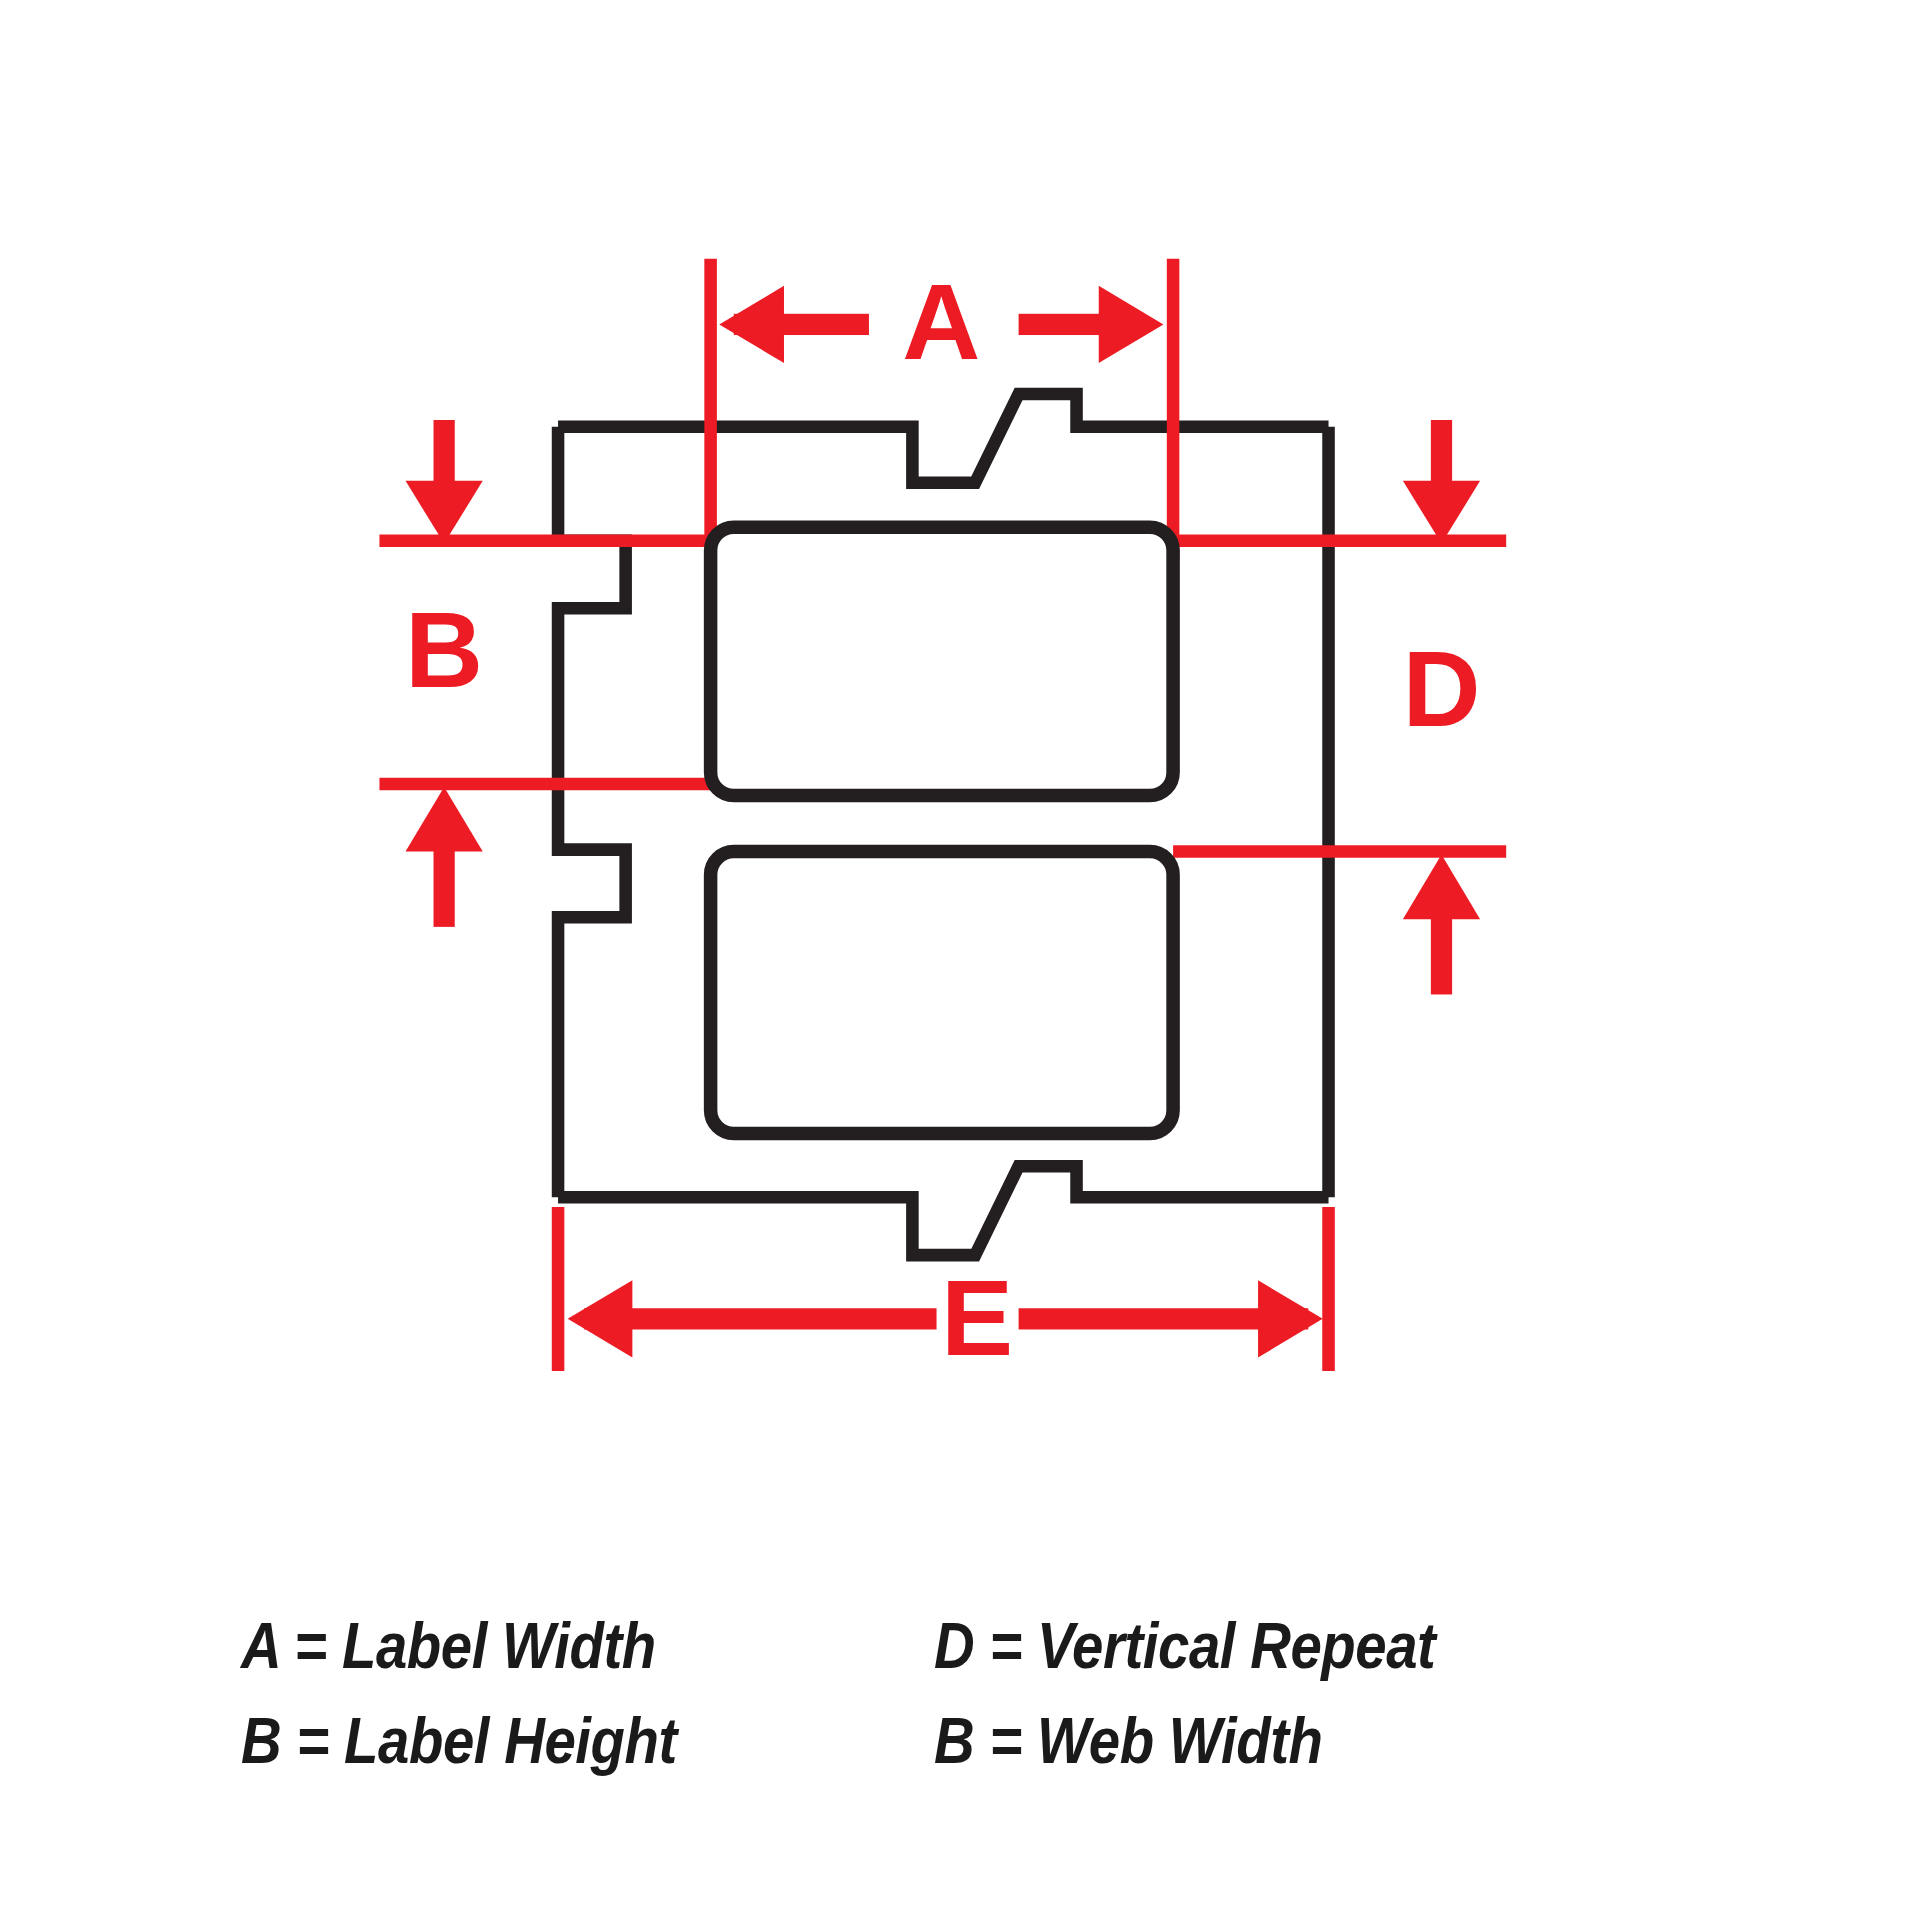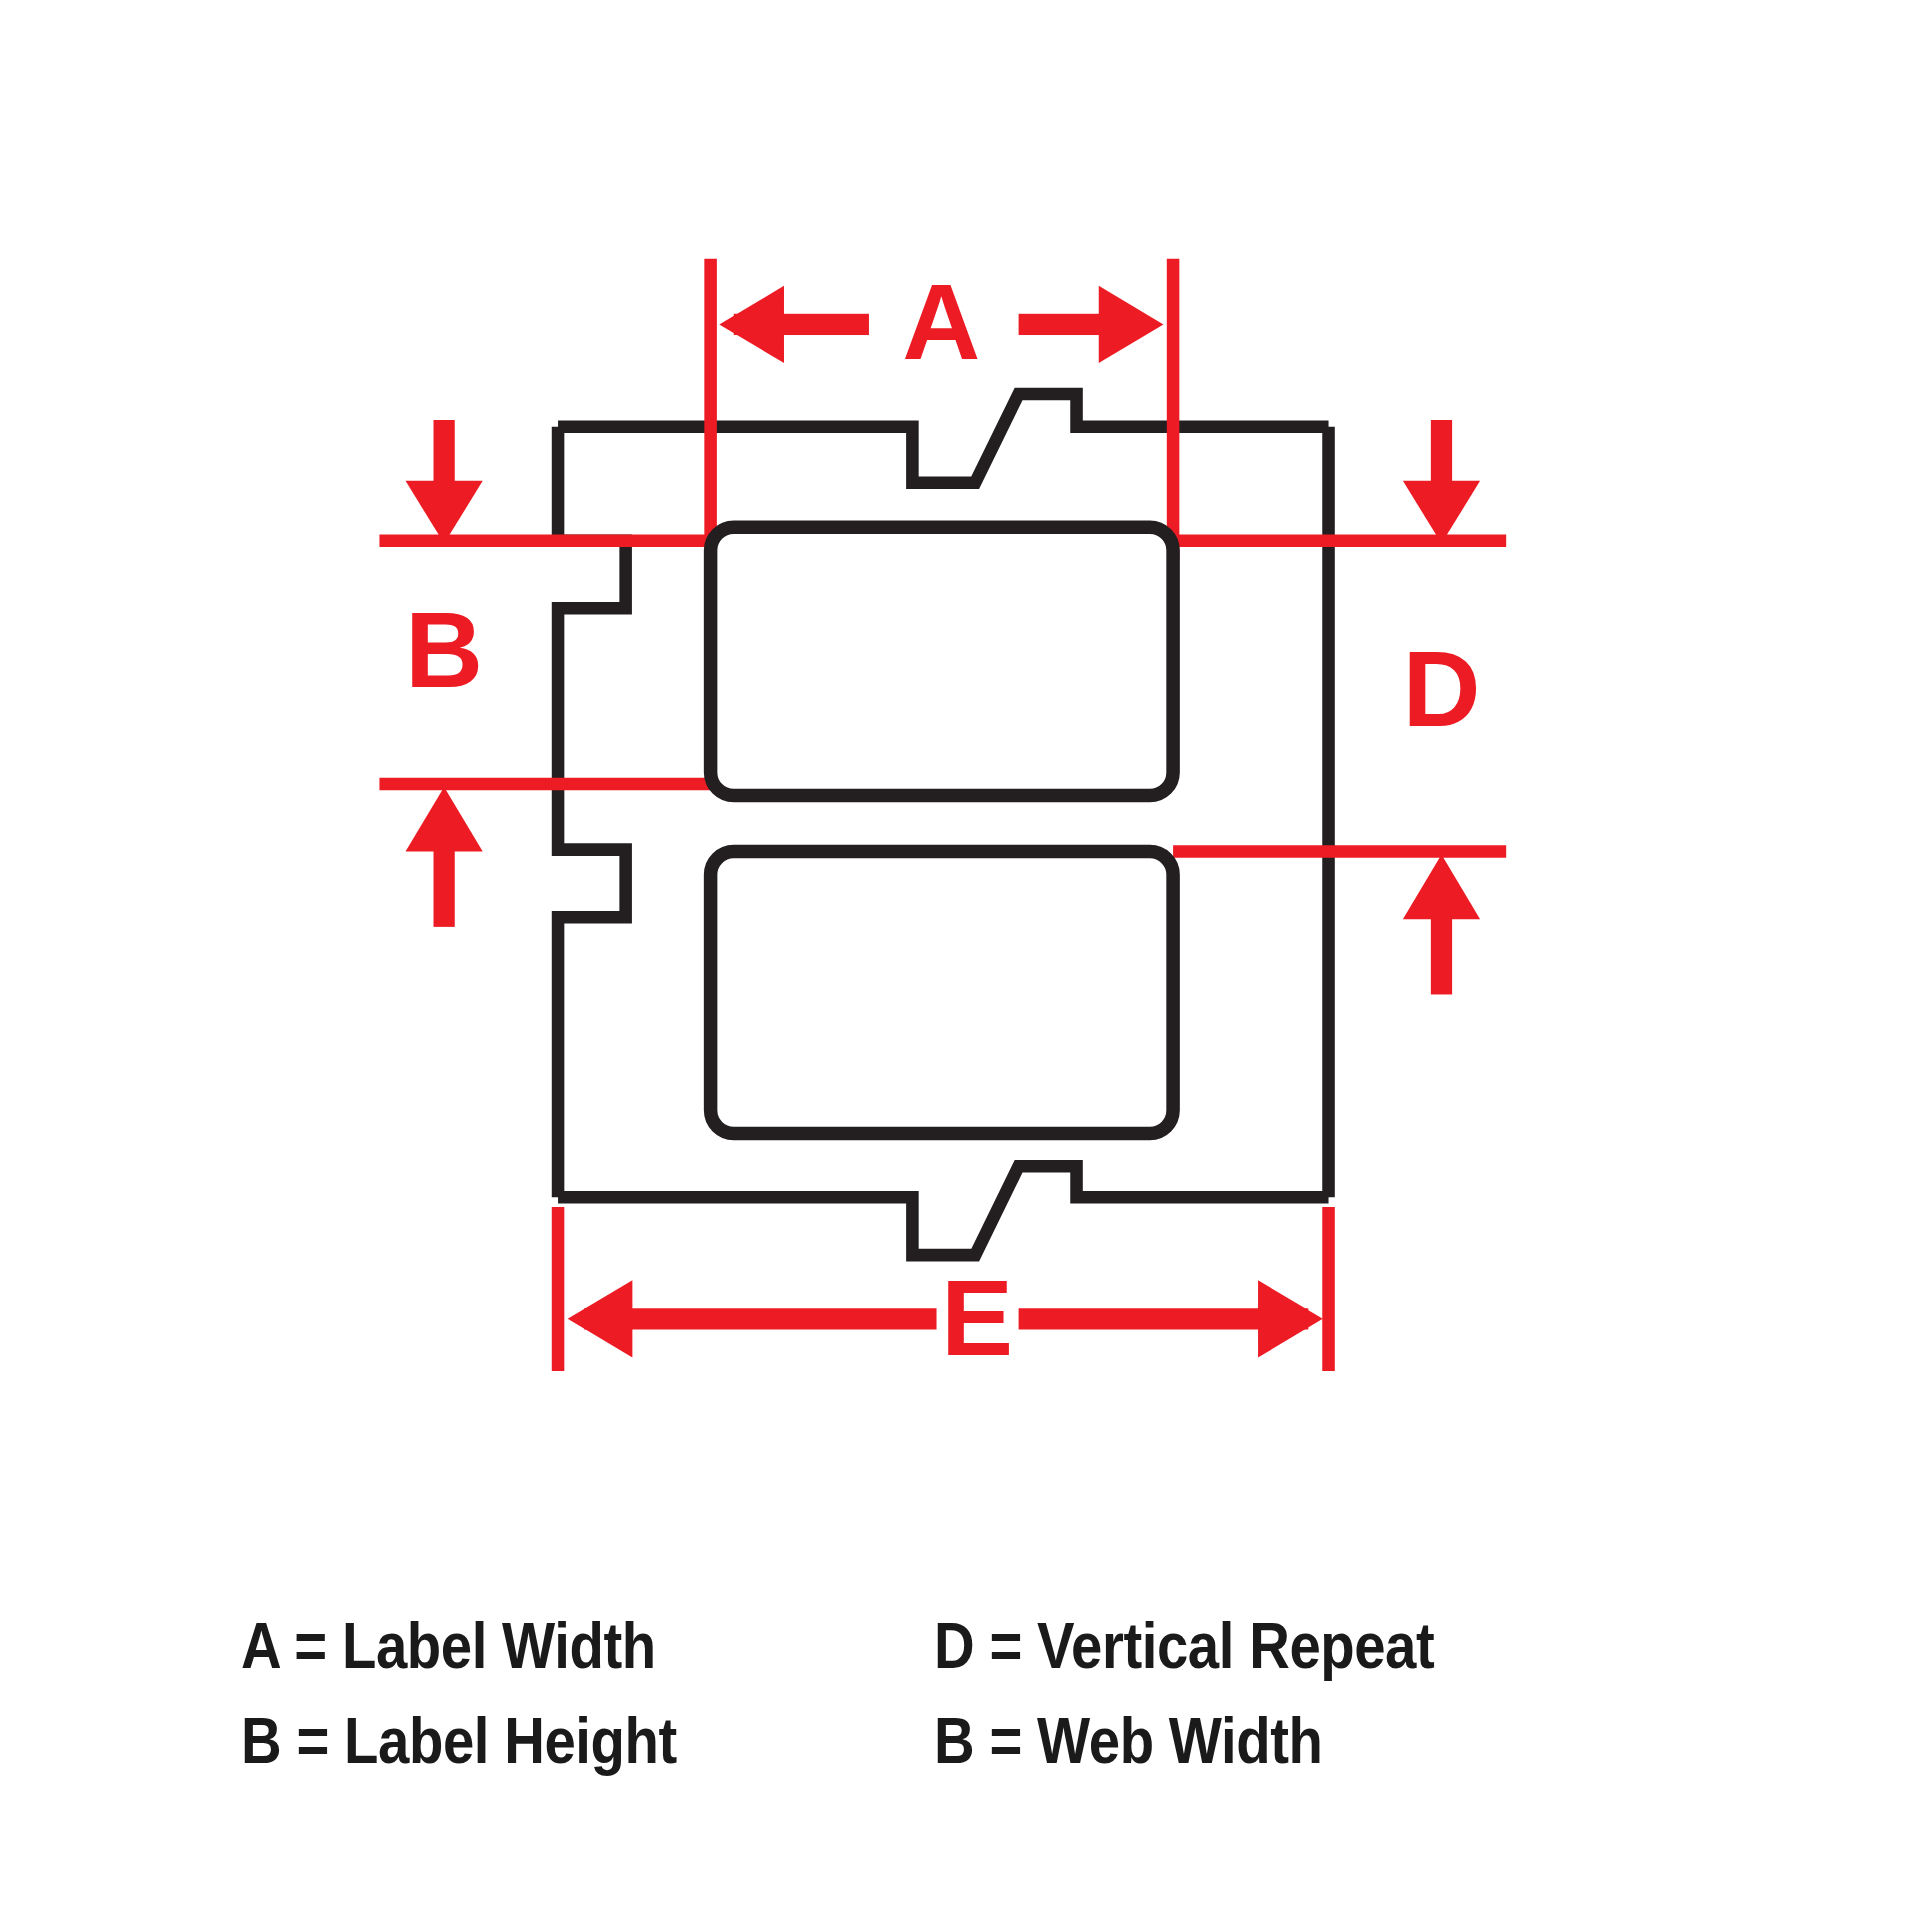--- a/index.html
+++ b/index.html
@@ -29,20 +29,21 @@
   }
   .legend {
     position: absolute;
     left: 241px;
     top: 1598px;
     width: 1506px;
     display: grid;
     grid-template-columns: 676px 830px;
     grid-auto-rows: 95px;
     align-items: center;
+    font-style: italic;
   }
   .legend-item {
     font-family: "Liberation Sans", sans-serif;
     font-weight: bold;
     font-size: 64px;
     letter-spacing: -0.5px;
     color: #1a1a1a;
     white-space: nowrap;
     transform: scaleX(0.88);
     transform-origin: left center;

